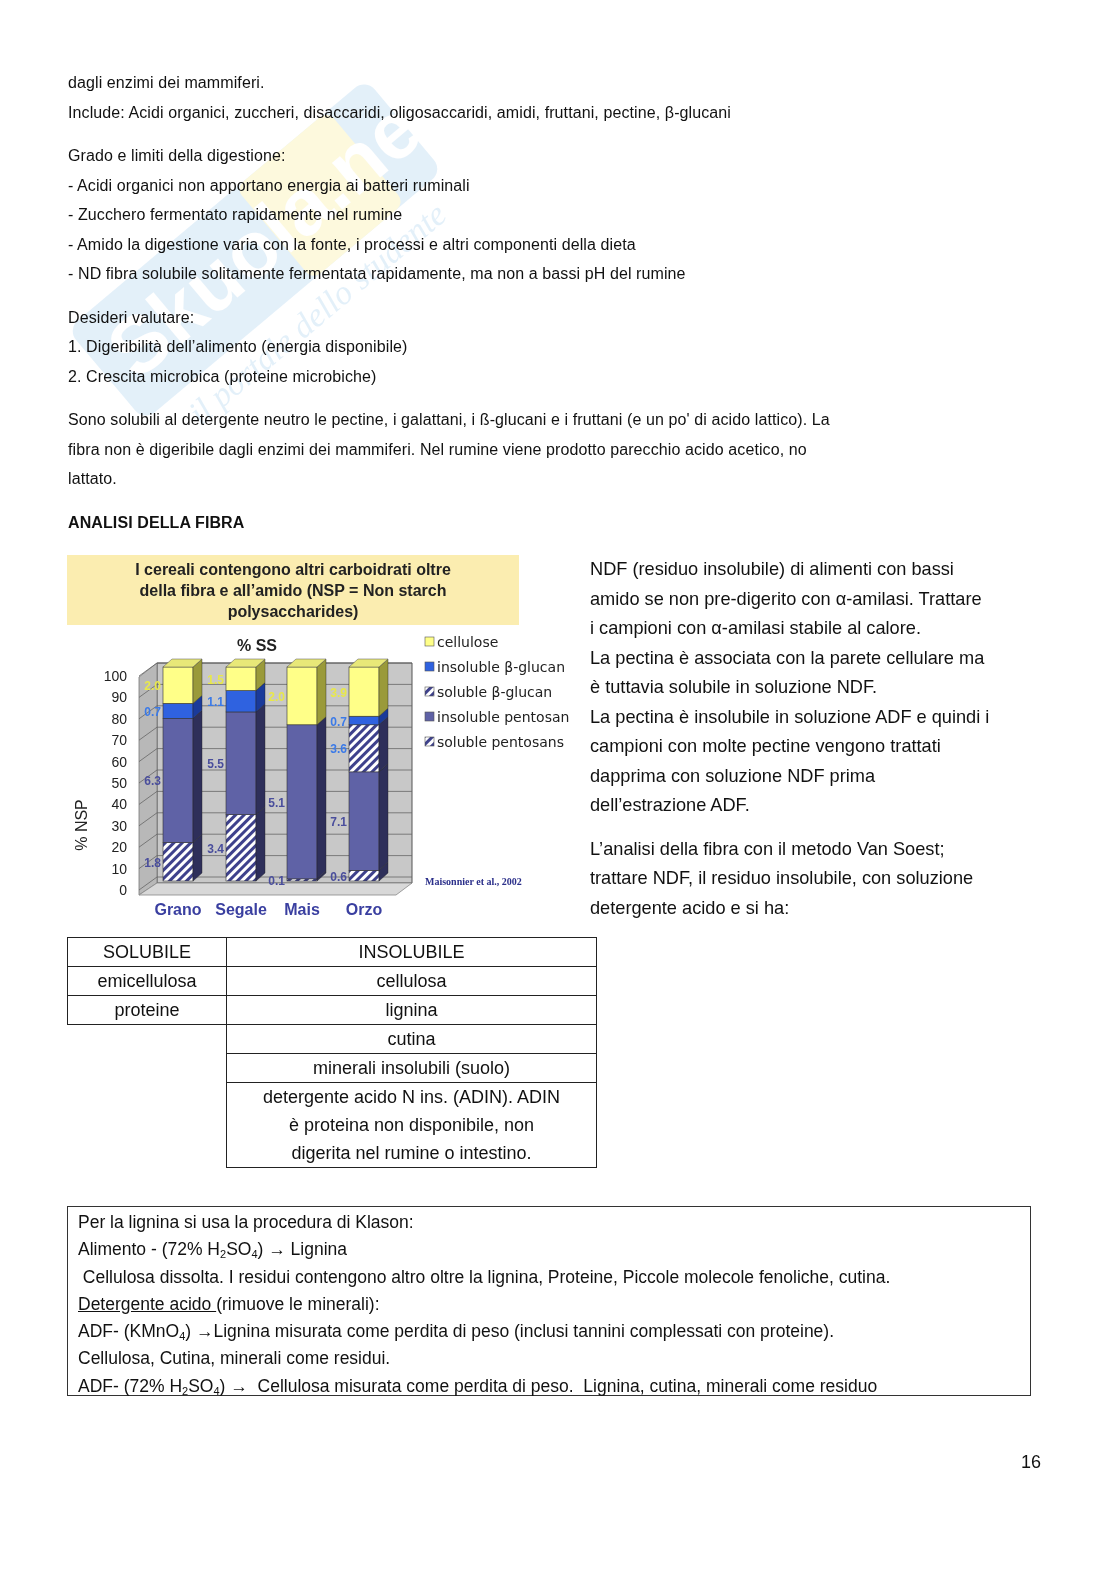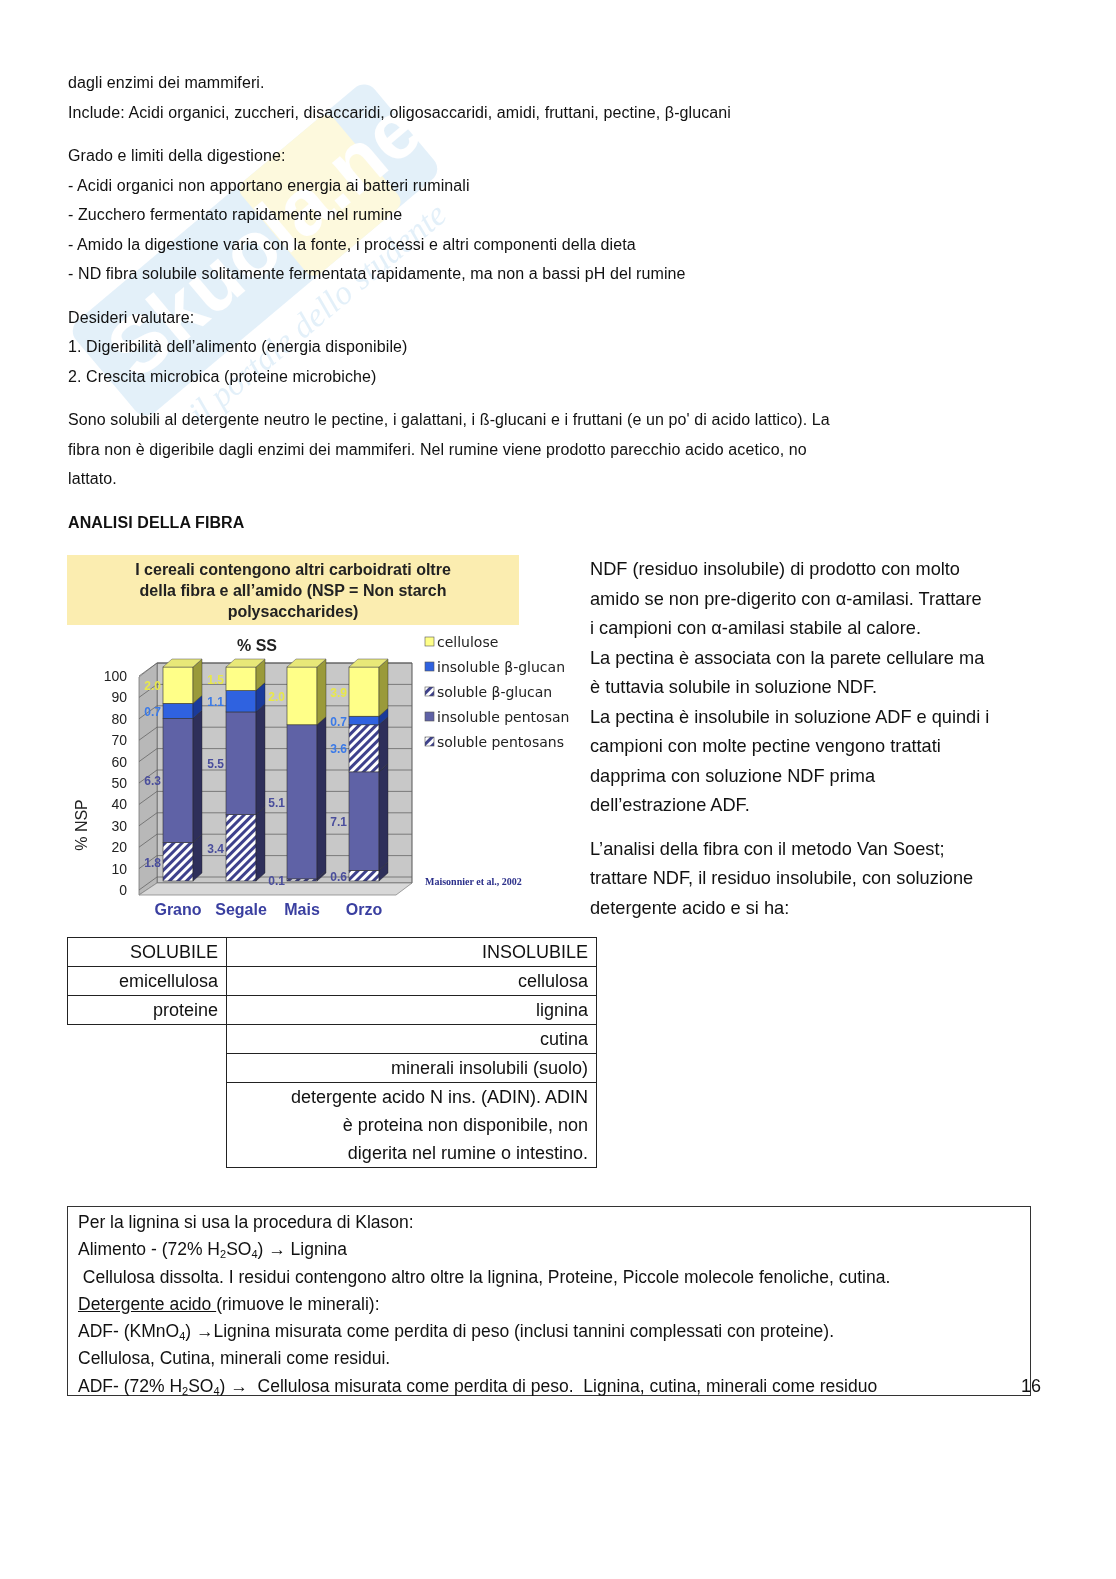--- a/index.html
+++ b/index.html
@@ -8,27 +8,27 @@
   .watermark { position:absolute; left:20px; top:40px; width:470px; height:420px; pointer-events:none; opacity:0.18; }
   .txt { position:absolute; left:68px; font-size:16px; line-height:29.5px; letter-spacing:0.1px; }
   .p { margin:0; }
   .gap { height:14px; }
   .heading { font-weight:bold; }
   .chart-box { position:absolute; left:67px; top:555px; width:510px; height:370px; }
   .chart-title { position:absolute; left:0; top:0; width:452px; height:70px; background:#fbedb0;
                  font-weight:bold; font-size:16px; line-height:21px; text-align:center; color:#222; padding-top:4px; box-sizing:border-box; }
   .right-text { position:absolute; left:590px; top:555px; width:460px; font-size:18.2px; line-height:29.5px; }
   table.fib { position:absolute; left:67px; top:937px; border-collapse:collapse; font-size:18px; }
-  table.fib td { border:1.5px solid #222; text-align:right; padding:0 8px; line-height:28px;margin-top:40px; }
+  table.fib td { border:1.5px solid #222; text-align:center; padding:0 8px; line-height:28px;margin-top:40px; }
   table.fib td.empty { border:none; }
   .box { position:absolute; left:67px; top:1206px; width:964px; height:190px; border:1.5px solid #333;
          font-size:17.5px; line-height:27.3px; padding:2px 0 4px 10px; box-sizing:border-box; }
   .box .u { text-decoration:underline; }
   sub { font-size:11px; vertical-align:-3px; line-height:0; }
-  .page-num { position:absolute; left:1021px; top:1376px; font-size:18px;text-align:center; }
+  .page-num { position:absolute; left:1021px; top:1452px; font-size:18px;text-align:center; }
 </style>
 </head>
 <body>
 
 <svg class="watermark" viewBox="0 0 470 420">
   <g transform="rotate(-40 235 210)">
     <rect x="40" y="150" width="390" height="120" rx="14" fill="#6aaee0"></rect>
     <rect x="260" y="150" width="120" height="120" rx="10" fill="#f5e04a"></rect>
     <text x="60" y="235" font-family="Liberation Sans, sans-serif" font-weight="bold" font-size="80" fill="#ffffff">Skuola.net</text>
     <text x="80" y="310" font-family="Liberation Serif, serif" font-style="italic" font-size="34" fill="#6aaee0">il portale dello studente</text>
@@ -182,21 +182,21 @@
         <text x="370" y="97" font-family="DejaVu Sans, sans-serif" font-size="14" fill="#222">insoluble pentosan</text>
         <rect x="358" y="112" width="9" height="9" fill="url(#hatch)" stroke="#555" stroke-width="0.6"></rect>
         <text x="370" y="122" font-family="DejaVu Sans, sans-serif" font-size="14" fill="#222">soluble pentosans</text>
       </g>
     <text x="358" y="260" font-family="Liberation Serif, serif" font-weight="bold" font-size="10" fill="#2b2f8a">Maisonnier et al., 2002</text>
   </svg>
 </div>
 
 <div class="right-text">
   <div id="rc-p1">
-      <div>NDF (residuo insolubile) di prodotto con molto</div>
+      <div>NDF (residuo insolubile) di alimenti con bassi</div>
       <div>amido se non pre-digerito con α-amilasi. Trattare</div>
       <div>i campioni con α-amilasi stabile al calore.</div>
       <div>La pectina è associata con la parete cellulare ma</div>
       <div>è tuttavia solubile in soluzione NDF.</div>
       <div>La pectina è insolubile in soluzione ADF e quindi i</div>
       <div>campioni con molte pectine vengono trattati</div>
       <div>dapprima con soluzione NDF prima</div>
       <div>dell’estrazione ADF.</div>
     </div>
   <div class="gap"></div>

